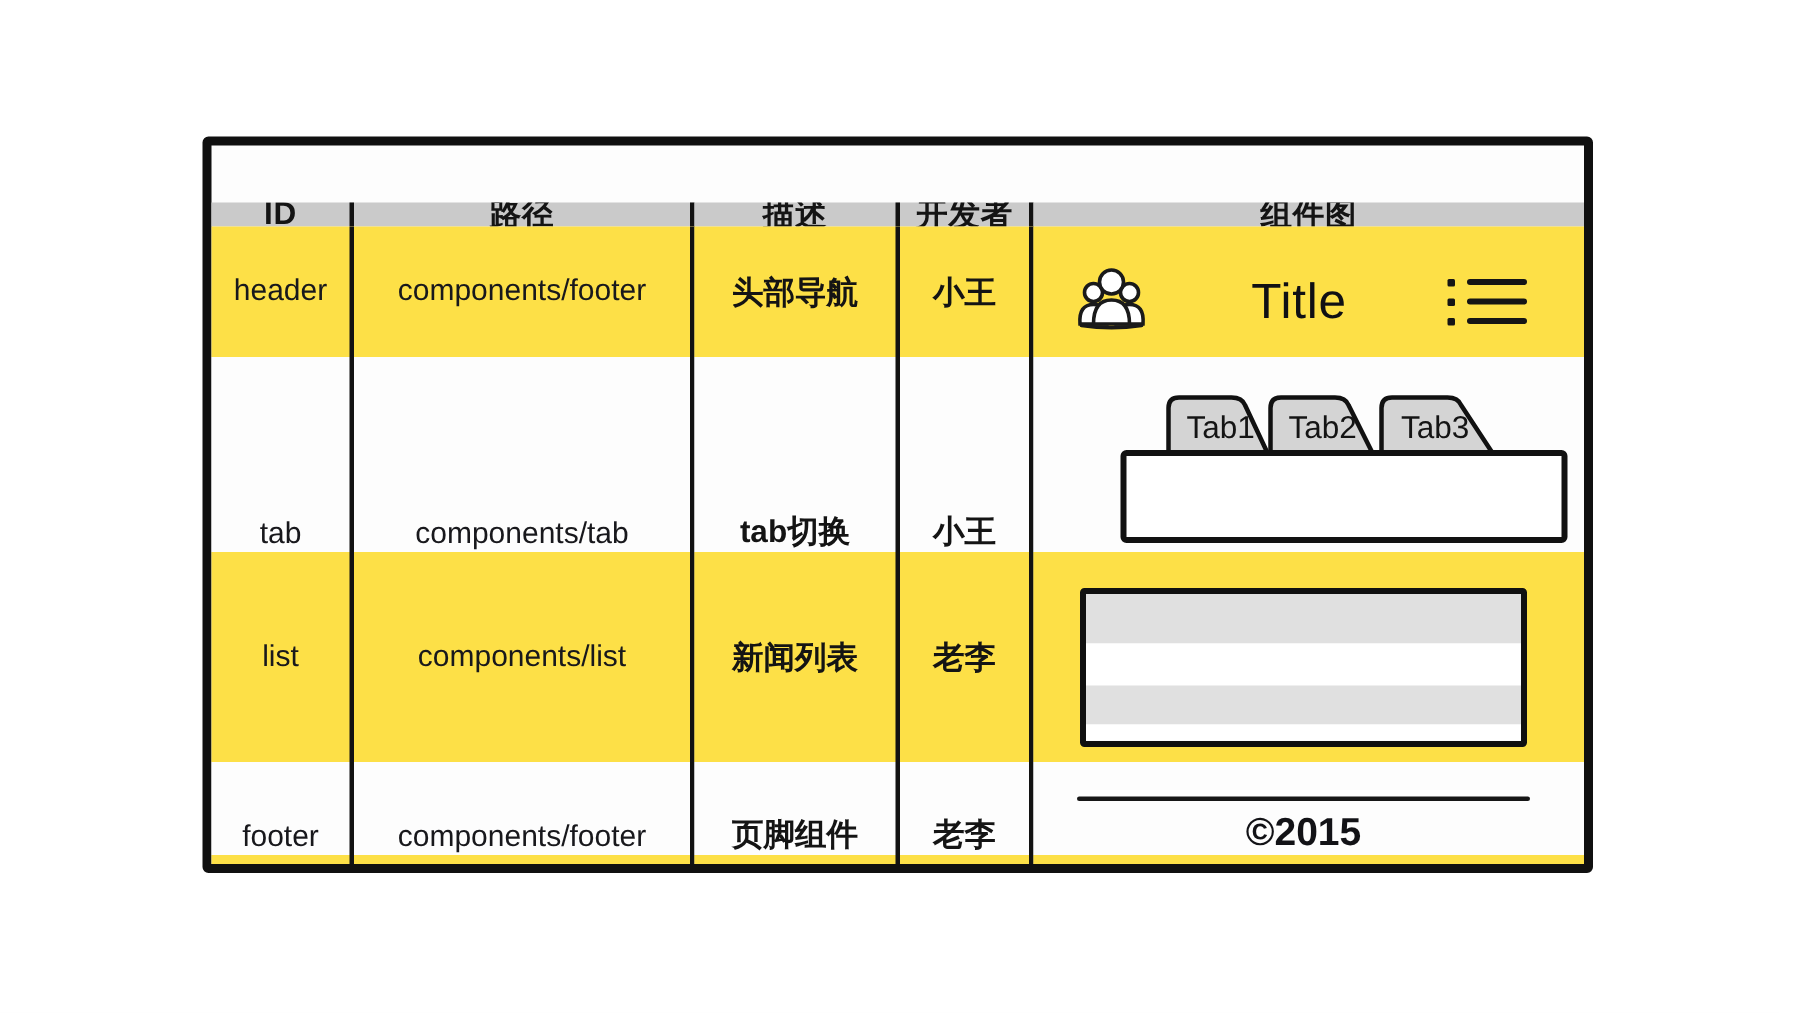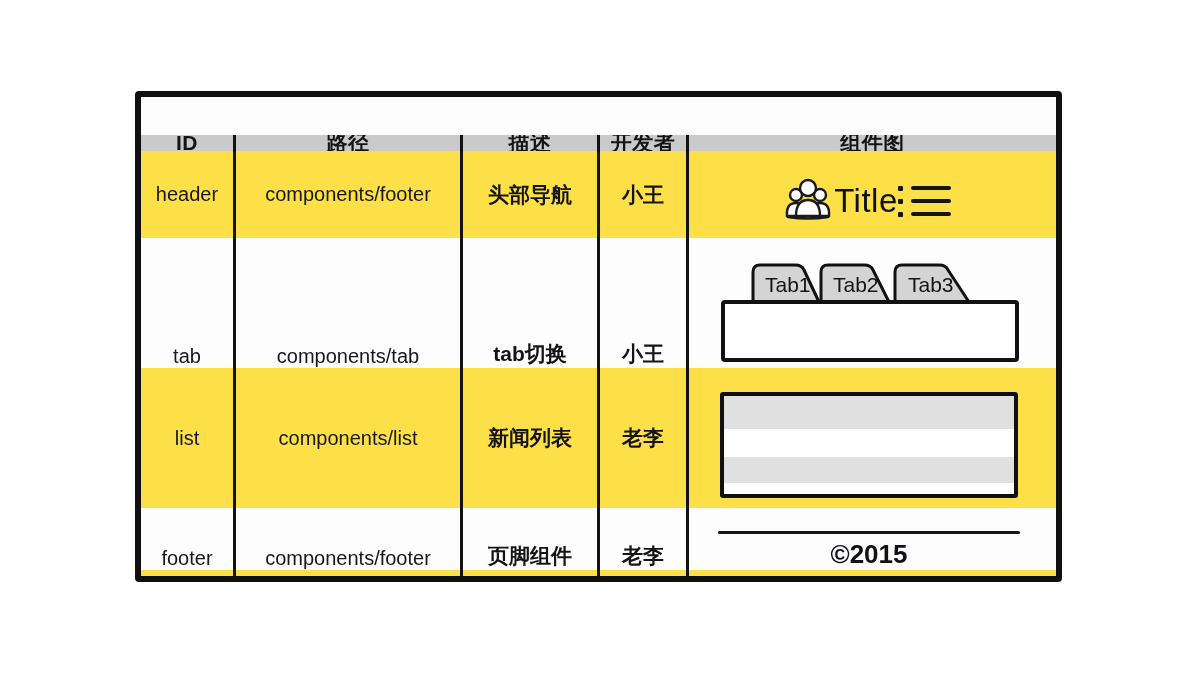--- a/index.html
+++ b/index.html
@@ -22,29 +22,30 @@
   }
   .col-sep{border-right:3px solid #121212;}
   .r-head{background:#cacaca;margin-top:38px;}
   .r-alt{background:#fde047;}
   .r-plain{background:#fdfdfd;align-items:flex-end;}
   .head-label{font-weight:700;font-size:21px;letter-spacing:.5px;}
   .id-text,.path-text{font-size:20px;font-weight:400;color:#18181c;}
   .zh-text{font-size:21px;font-weight:700;}
   
   .comp-header{
+    justify-content:space-between;
     padding:13px 38px 0 26px;
   }
   .hdr-title{font-size:33px;font-weight:400;color:#101014;letter-spacing:.5px;}
   .list-icon{display:flex;flex-direction:column;gap:8px;}
   .list-icon .li-row{display:flex;align-items:center;gap:8px;}
   .list-icon .li-dot{width:5px;height:5px;background:#151515;border-radius:1px;}
   .list-icon .li-line{width:40px;height:4px;background:#151515;border-radius:2px;}
   
-  .comp-tabs{align-items:center;justify-content:flex-start;}
+  .comp-tabs{align-items:center;justify-content:flex-start;padding-left:26px;}
   .comp-tabs svg{margin-left:31px;display:block;}
   .tab-label{font-size:21px;font-weight:400;fill:#141414;font-family:"Liberation Sans",sans-serif;}
   
   .comp-list{align-items:flex-start;justify-content:flex-start;}
   .list-box{
     margin-left:31px;margin-top:24px;width:298px;height:106px;
     border:4px solid #101010;border-radius:3px;box-sizing:border-box;
     background:#ffffff;display:flex;flex-direction:column;
   }
   .stripe{width:100%;}

